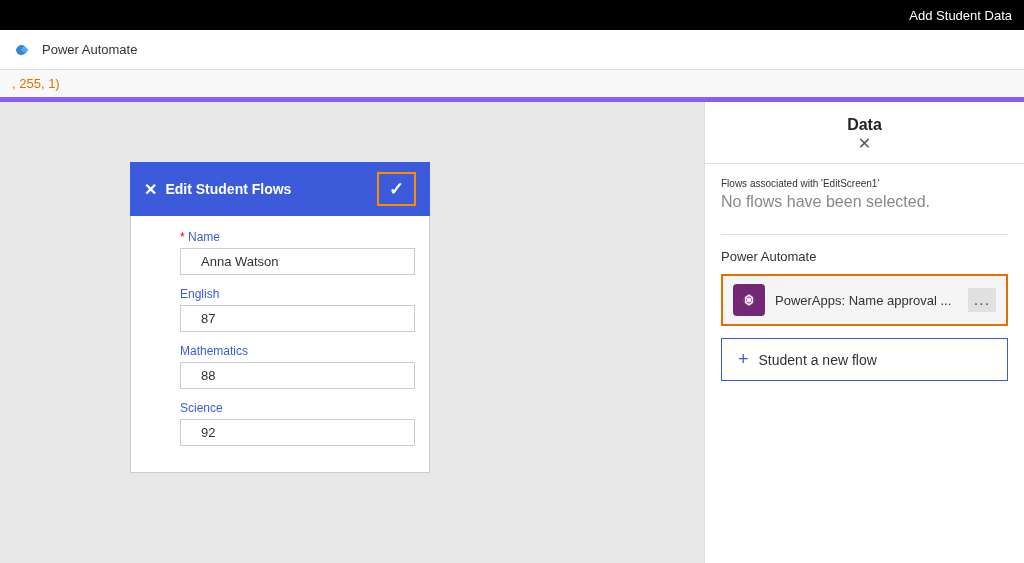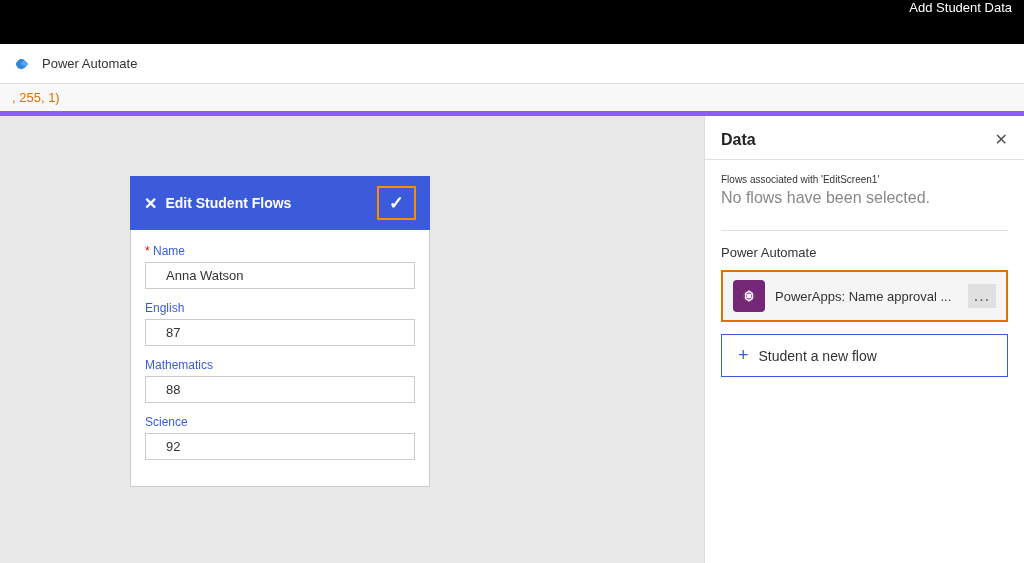--- a/index.html
+++ b/index.html
@@ -8,23 +8,24 @@
       background: #000;
       width: 1024px;
       height: 563px;
       overflow: hidden;
       position: relative;
     }
 
     
     .top-bar {
       background: #000;
-      height: 44px;
-      width: 100%;
-      display: flex;
+      height: 30px;
+      width: 100%;
+      display: flex;
+      align-items: center;
       justify-content: flex-end;
       padding-right: 12px;
     }
 
     .top-bar-title {
       color: #fff;
       font-size: 13px;
     }
 
     
@@ -127,20 +128,21 @@
 
     .edit-form-body {
       background: #fff;
       padding: 14px;
       border: 1px solid #ccc;
       border-top: none;
     }
 
     .form-field {
       margin-bottom: 12px;
+      margin-left: 35px;
     }
 
     .field-label {
       font-size: 12px;
       color: #3b5bdb;
       margin-bottom: 4px;
     }
 
     .field-label.required::before {
       content: '* ';
@@ -165,20 +167,21 @@
       flex-direction: column;
       position: relative;
     }
 
     .panel-header {
       padding: 14px 16px 10px 16px;
       display: flex;
       justify-content: space-between;
       align-items: center;
       border-bottom: 1px solid #e0e0e0;
+      flex-direction: column;
     }
 
     .panel-title {
       font-size: 16px;
       font-weight: 600;
       color: #222;
     }
 
     .panel-close {
       font-size: 16px;

